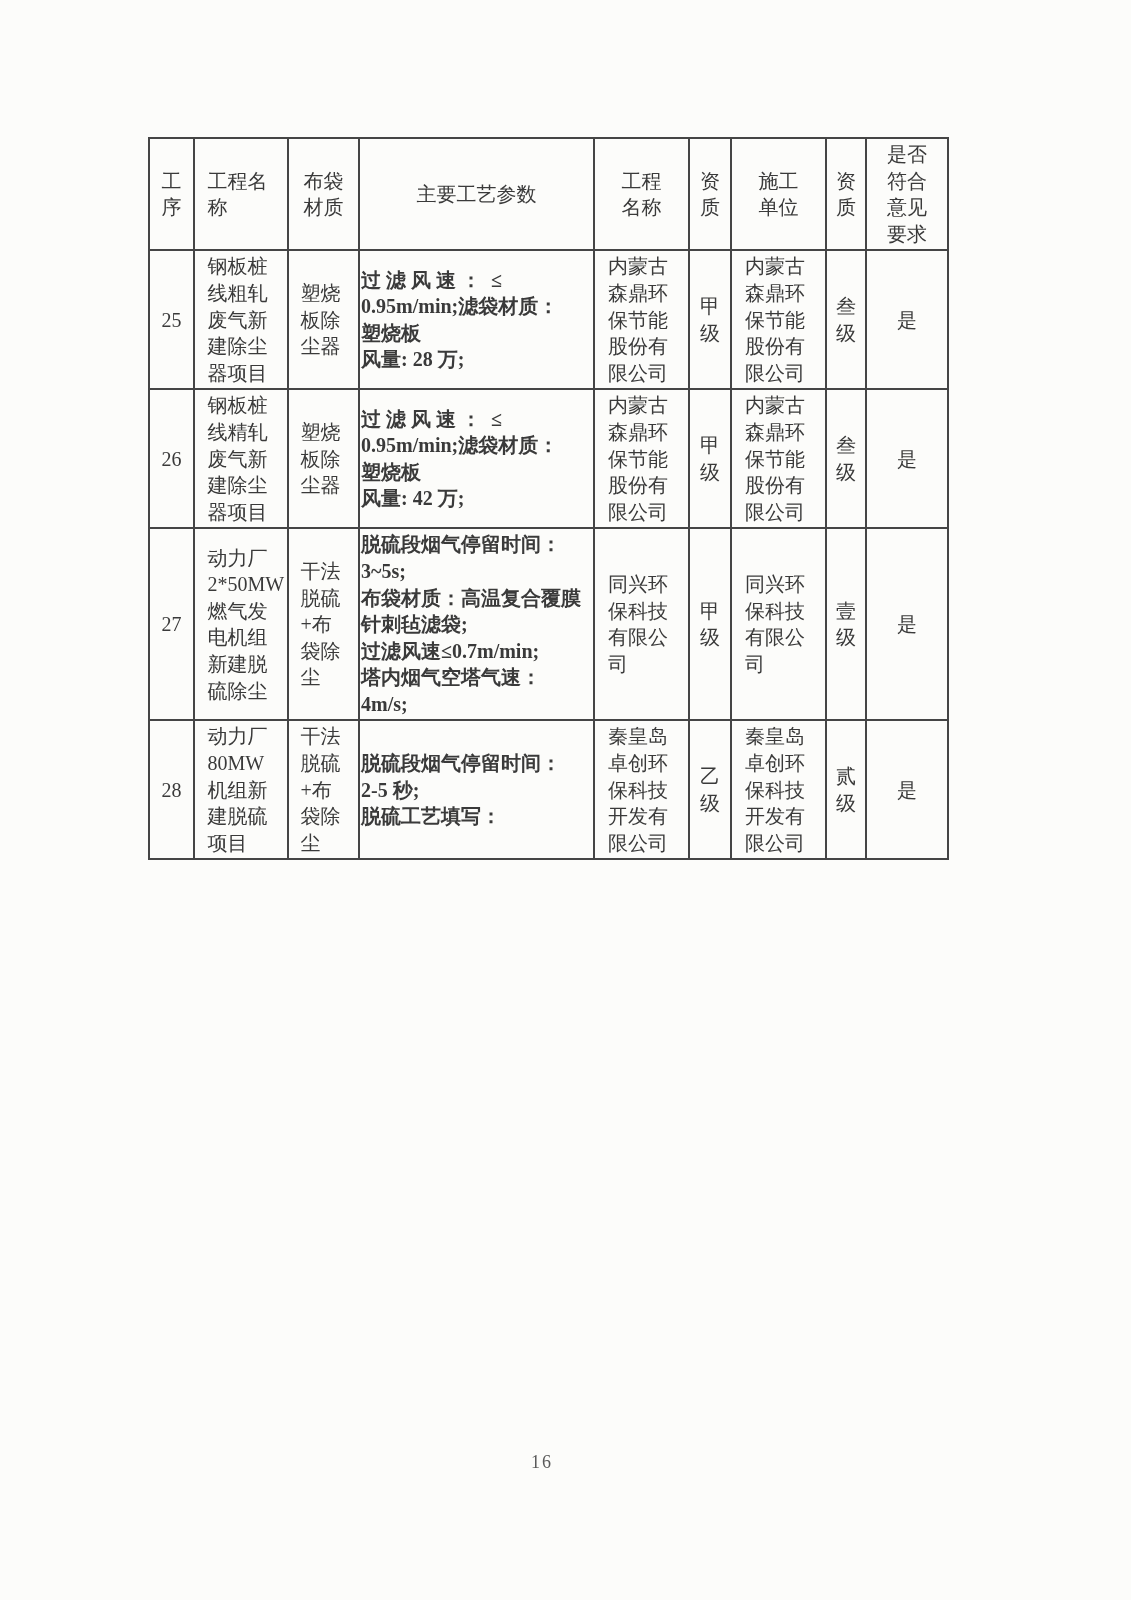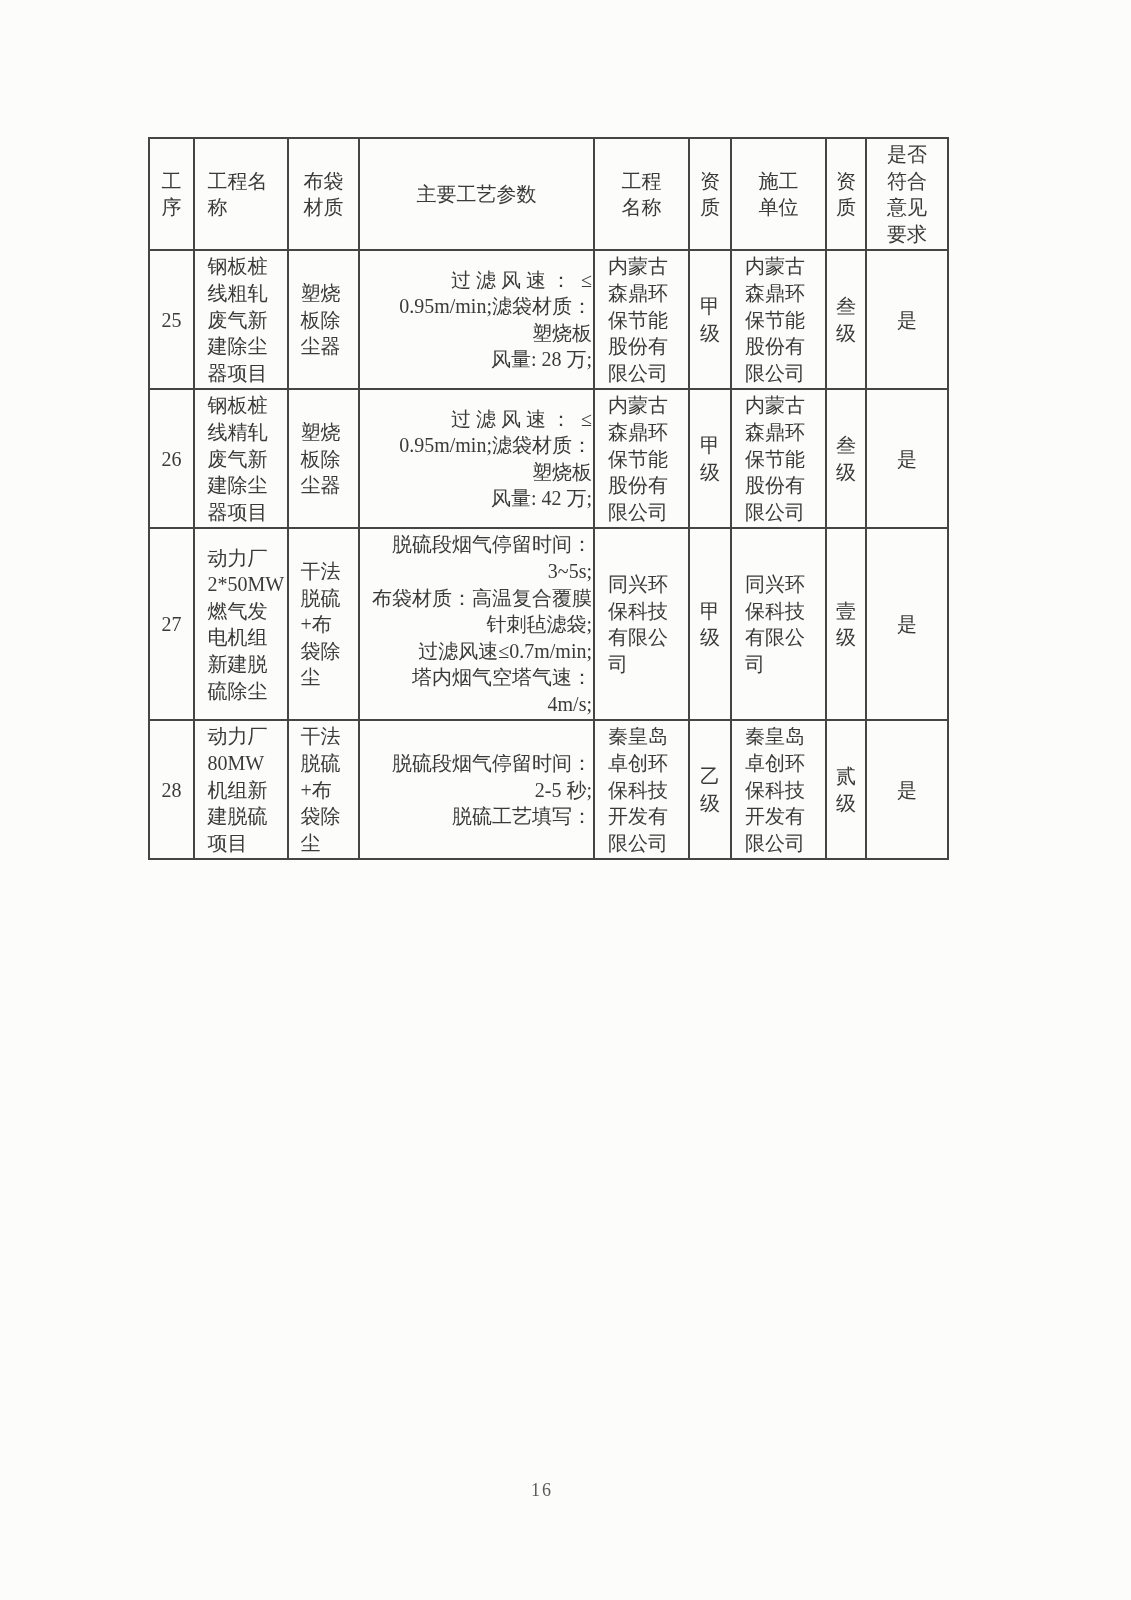--- a/index.html
+++ b/index.html
@@ -36,30 +36,30 @@
   .wrap-3 { display:inline-block; width:3.35em; text-align:left; }
   .wrap-hdr2 { display:inline-block; width:2.25em; text-align:center; }
   .params-cell {
     text-align:left;
     vertical-align:middle;
     padding:6px 8px 6px 10px;
   }
   .params-cell span {
     display:inline-block;
     white-space:pre-wrap;
-    text-align:right;
+    text-align:left;
     width:100%;
+    font-weight:bold;
   }
   .page-number {
     position:absolute;
     left:531px; top:1452px;
     font-size:18px;
     color:#5a5a5a;
     letter-spacing:2px;
-    margin-top:28px;
   }
 </style>
 </head>
 <body>
 
 <div class="page">
 
   <table class="doc-table">
     <colgroup>
       <col style="width:45px">

